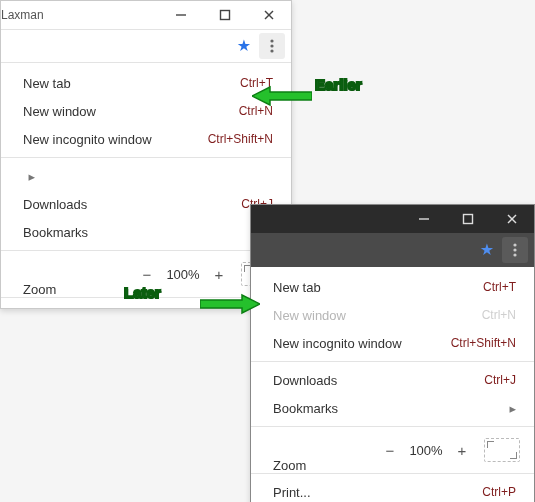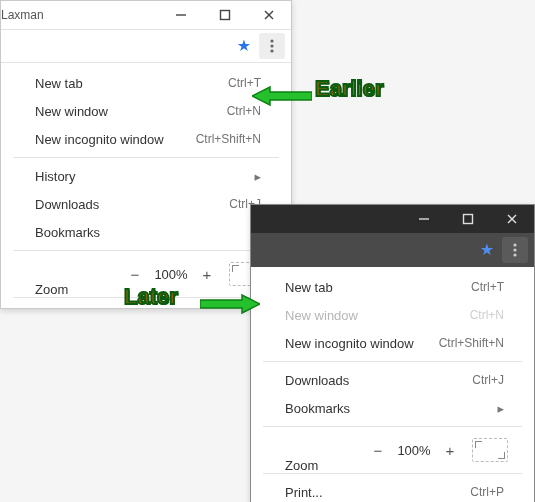--- a/index.html
+++ b/index.html
@@ -8,25 +8,25 @@
   .win{position:absolute;background:#fff;border:1px solid #c9c9c9;box-shadow:0 2px 6px rgba(0,0,0,.15);}
   .win1{left:0;top:0;width:290px;}
   .titlebar{height:28px;display:flex;align-items:center;border-bottom:1px solid #e3e3e3;}
   .title{flex:1;font-size:12px;color:#555;}
   .winbtns{display:flex;}
   .winbtn{width:44px;height:28px;display:flex;align-items:center;justify-content:center;color:#444;}
   .winbtn svg{stroke:#444;stroke-width:1.4;fill:none;}
   .toolbar{height:32px;border-bottom:1px solid #e3e3e3;display:flex;align-items:center;justify-content:flex-end;padding:0 6px;gap:8px;}
   .star{color:#2a73e8;font-size:16px;line-height:1;}
   .kebab{width:26px;height:26px;border-radius:3px;background:#eee;display:flex;align-items:center;justify-content:center;}
-  .menu{padding:6px 12px;}
+  .menu{padding:6px 0;}
   .mrow{display:flex;align-items:center;height:28px;padding:0 18px 0 22px;}
   .mrow.disabled{color:#b6b6b6;}
   .mrow .lbl{flex:1;}
-  .mrow .sc{color:#737373;font-size:12px;}
+  .mrow .sc{color:#7f1d1d;font-size:12px;}
   .mrow.disabled .sc{color:#cfcfcf;}
   .mrow .caret{width:12px;text-align:right;color:#777;}
   .sep{height:1px;background:#e3e3e3;margin:4px 0;}
   .zoomrow{display:flex;align-items:center;height:38px;padding:0 14px 0 22px;}
   .zoomrow .lbl{flex:1;margin-top:30px;}
   .zbtn{width:24px;height:24px;display:flex;align-items:center;justify-content:center;border-radius:3px;color:#555;font-size:15px;}
   .zval{width:48px;text-align:center;font-size:13px;}
   .full{width:34px;height:22px;margin-left:10px;border:1px dashed #bbb;border-radius:2px;position:relative;}
   .full::before,.full::after{content:"";position:absolute;width:6px;height:6px;border:1.5px solid #888;}
   .full::before{left:2px;top:2px;border-right:none;border-bottom:none;}
@@ -35,21 +35,21 @@
   .win2{left:250px;top:204px;width:283px;border-color:#888;}
   .titlebar2{height:28px;background:#2b2b2b;display:flex;align-items:center;justify-content:flex-end;}
   .titlebar2 .winbtn svg{stroke:#ddd;}
   .titlebar2 .winbtn{color:#ddd;}
   .toolbar2{height:34px;background:#4a4a4a;display:flex;align-items:center;justify-content:flex-end;padding:0 6px;gap:8px;}
   .toolbar2 .star{color:#4f8ef0;}
   .toolbar2 .kebab{background:#5a5a5a;}
   .win2 .menu{background:#fff;}
   
   .arrow{position:absolute;}
-  .albl{position:absolute;font-weight:700;font-size:22px;color:#a16207;-webkit-text-stroke:2px #0a5d0e;text-shadow:1px 1px 0 #063c09;font-family:Arial,sans-serif;}
+  .albl{position:absolute;font-weight:700;font-size:15px;color:#15803d;-webkit-text-stroke:2px #0a5d0e;text-shadow:1px 1px 0 #063c09;font-family:Arial,sans-serif;}
   .arrow svg{display:block;}
 </style>
 </head>
 <body>
 
 <div class="canvas">
 
   <div class="win win1">
     <div class="titlebar">
       <div class="title">Laxman</div>
@@ -90,21 +90,20 @@
       <div class="mrow">
           <span class="lbl">New window</span>
           <span class="sc">Ctrl+N</span>
         </div>
       <div class="mrow">
           <span class="lbl">New incognito window</span>
           <span class="sc">Ctrl+Shift+N</span>
         </div>
       <div class="sep"></div>
       <div class="mrow">
-          <span class="lbl">History</span>
           <span class="caret">▸</span>
         </div>
       <div class="mrow">
           <span class="lbl">Downloads</span>
           <span class="sc">Ctrl+J</span>
         </div>
       <div class="mrow">
           <span class="lbl">Bookmarks</span>
           <span class="caret">▸</span>
         </div>

